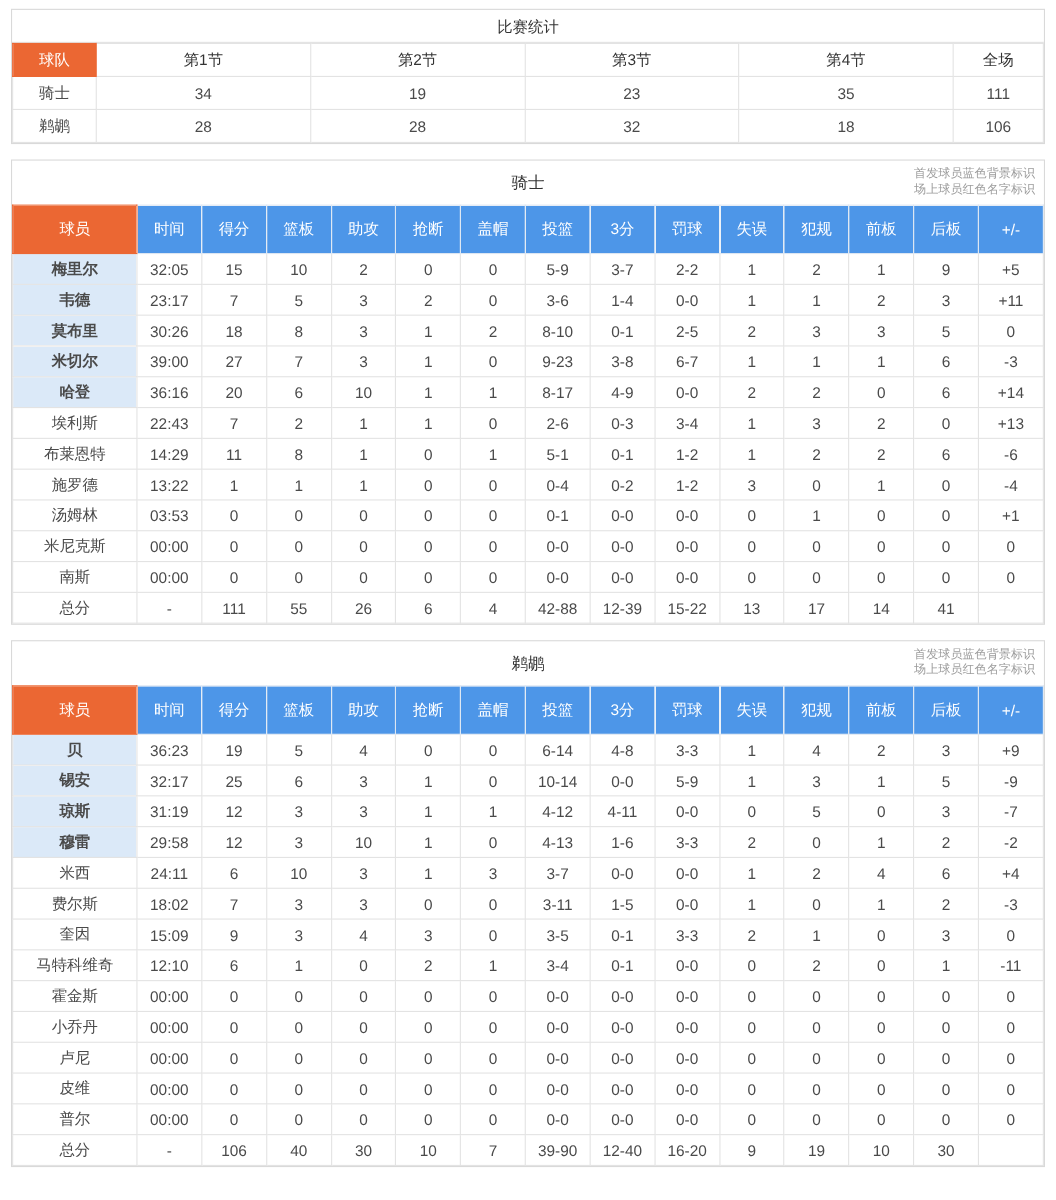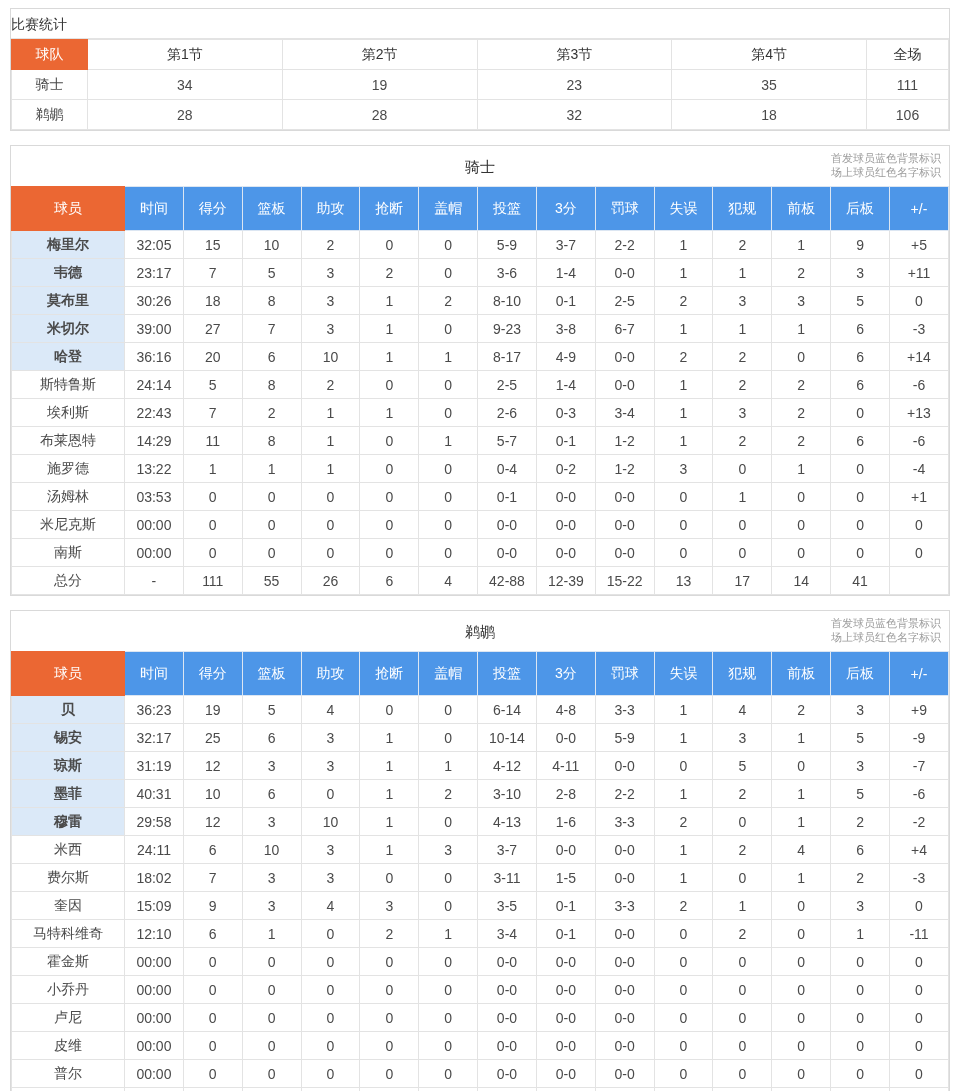--- a/index.html
+++ b/index.html
@@ -41,20 +41,21 @@
     vertical-align:middle;
     font-weight:400;
     padding:0 2px;
     overflow:hidden;
     white-space:nowrap;
   }
   
   .score-title{
     height:30px;
     line-height:30px;
+    text-align:center;
     font-size:14px;
     color:var(--title);
     border-bottom:1px solid var(--border);
   }
   .score td,.score th{height:30px;margin-top:32px;}
   .score th{color:var(--title);}
   .score th.orange{
     background:var(--orange);
     color:#fff;
     border-color:var(--orange);
@@ -260,37 +261,20 @@
             <td>8-17</td>
             <td>4-9</td>
             <td>0-0</td>
             <td>2</td>
             <td>2</td>
             <td>0</td>
             <td>6</td>
             <td>+14</td>
           </tr>
           <tr>
-            <td class="pname">斯特鲁斯</td>
-            <td>24:14</td>
-            <td>5</td>
-            <td>8</td>
-            <td>2</td>
-            <td>0</td>
-            <td>0</td>
-            <td>2-5</td>
-            <td>1-4</td>
-            <td>0-0</td>
-            <td>1</td>
-            <td>2</td>
-            <td>2</td>
-            <td>6</td>
-            <td>-6</td>
-          </tr>
-          <tr>
             <td class="pname">埃利斯</td>
             <td>22:43</td>
             <td>7</td>
             <td>2</td>
             <td>1</td>
             <td>1</td>
             <td>0</td>
             <td>2-6</td>
             <td>0-3</td>
             <td>3-4</td>
@@ -301,21 +285,21 @@
             <td>+13</td>
           </tr>
           <tr>
             <td class="pname">布莱恩特</td>
             <td>14:29</td>
             <td>11</td>
             <td>8</td>
             <td>1</td>
             <td>0</td>
             <td>1</td>
-            <td>5-7</td>
+            <td>5-1</td>
             <td>0-1</td>
             <td>1-2</td>
             <td>1</td>
             <td>2</td>
             <td>2</td>
             <td>6</td>
             <td>-6</td>
           </tr>
           <tr>
             <td class="pname">施罗德</td>
@@ -497,37 +481,20 @@
             <td>4-12</td>
             <td>4-11</td>
             <td>0-0</td>
             <td>0</td>
             <td>5</td>
             <td>0</td>
             <td>3</td>
             <td>-7</td>
           </tr>
           <tr>
-            <td class="pname starter">墨菲</td>
-            <td>40:31</td>
-            <td>10</td>
-            <td>6</td>
-            <td>0</td>
-            <td>1</td>
-            <td>2</td>
-            <td>3-10</td>
-            <td>2-8</td>
-            <td>2-2</td>
-            <td>1</td>
-            <td>2</td>
-            <td>1</td>
-            <td>5</td>
-            <td>-6</td>
-          </tr>
-          <tr>
             <td class="pname starter">穆雷</td>
             <td>29:58</td>
             <td>12</td>
             <td>3</td>
             <td>10</td>
             <td>1</td>
             <td>0</td>
             <td>4-13</td>
             <td>1-6</td>
             <td>3-3</td>

